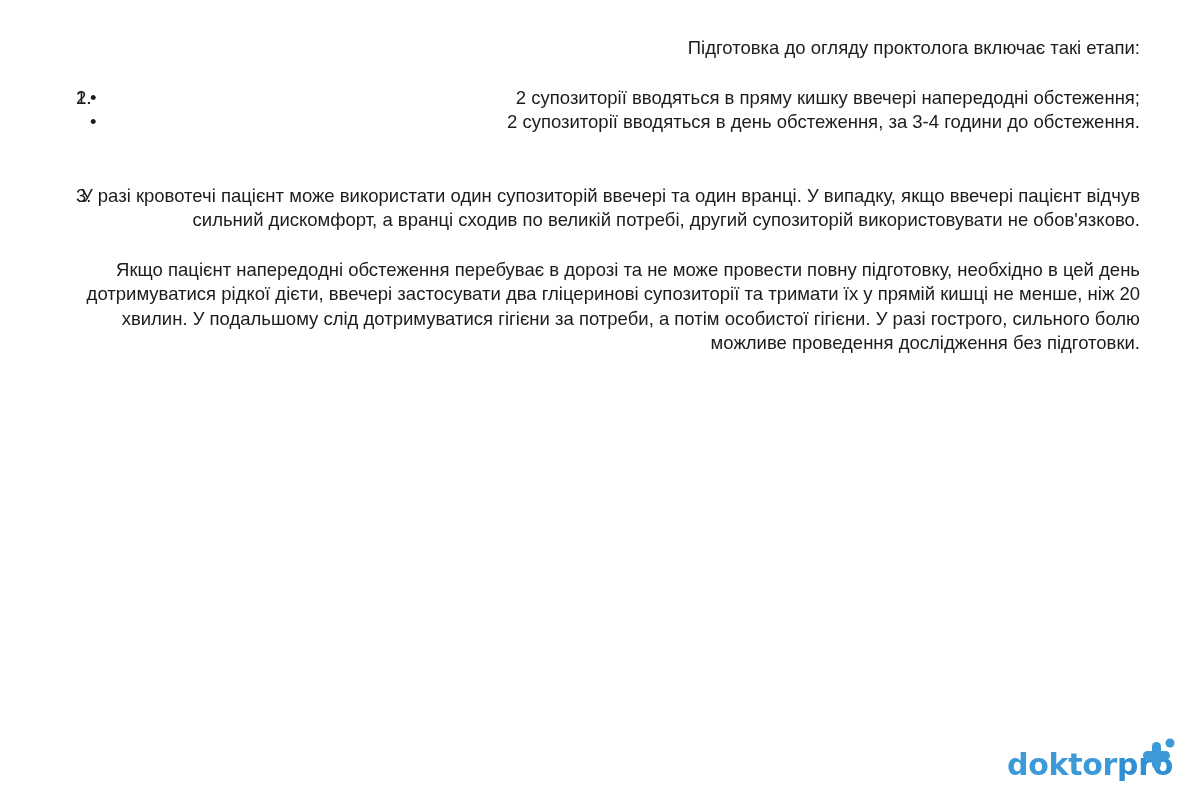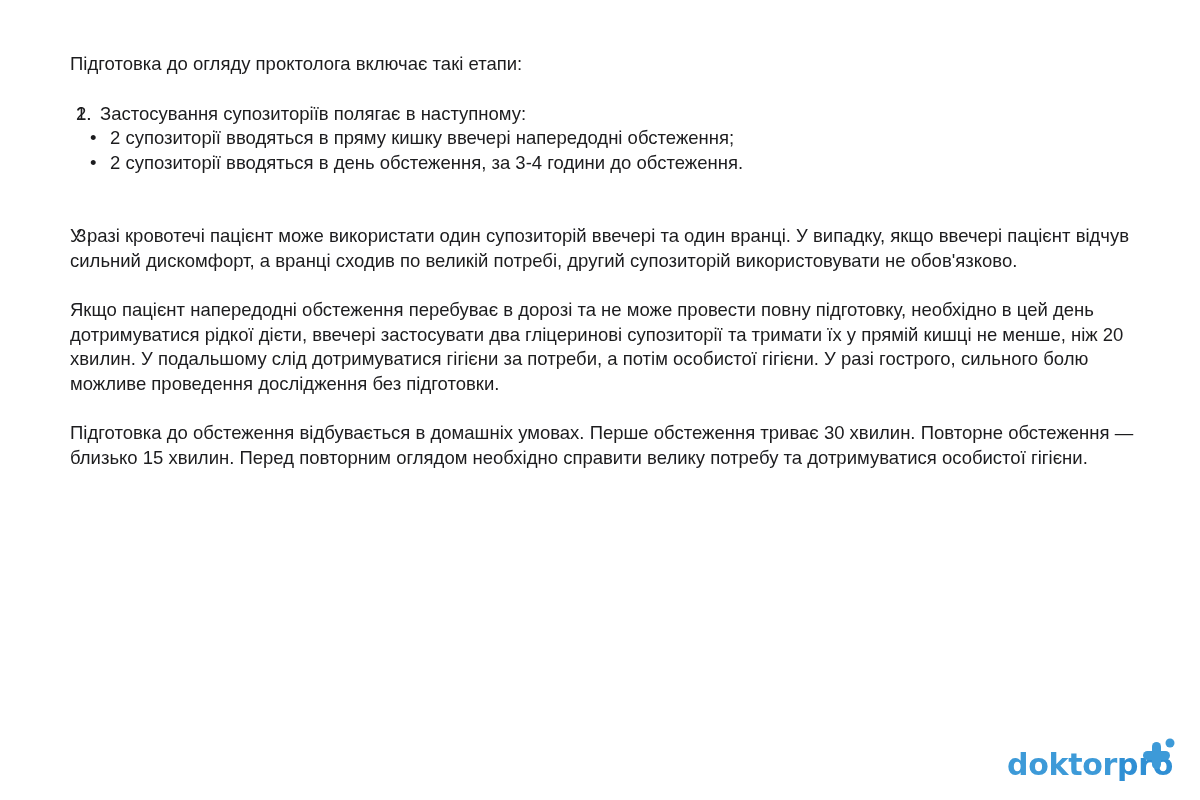--- a/index.html
+++ b/index.html
@@ -13,22 +13,23 @@
       position: relative;
       overflow: hidden;
       font-family: "Liberation Sans", sans-serif;
       color: #1c1c1e;
       font-size: 18.5px;
       line-height: 24.5px;
     }
     .content {
       position: absolute;
       left: 70px;
-      top: 52px;
+      top: 36px;
       width: 1070px;
+      text-align: right;
     }
     p {
       margin: 0;
     }
     .intro {
       margin-bottom: 25px;
     }
     .steps {
       list-style: none;
       margin: 0;
@@ -97,40 +98,38 @@
 
 <div class="content">
   <p class="intro">Підготовка до огляду проктолога включає такі етапи:</p>
 
   <ol class="steps">
     <li class="step step-1">
       <span class="step-num">1.</span>
     </li>
     <li class="step step-2">
       <span class="step-num">2.</span>
-      <span>Застосування супозиторіїв полягає в наступному:</span>
       <ul class="sublist">
         <li class="sub-item">
           <span class="bullet">•</span>
           <span>2 супозиторії вводяться в пряму кишку ввечері напередодні обстеження;</span>
         </li>
         <li class="sub-item">
           <span class="bullet">•</span>
           <span>2 супозиторії вводяться в день обстеження, за 3-4 години до обстеження.</span>
         </li>
       </ul>
     </li>
     <li class="step step-3">
       <span class="step-num">3.</span>
     </li>
   </ol>
 
   <p class="para">У разі кровотечі пацієнт може використати один супозиторій ввечері та один вранці. У випадку, якщо ввечері пацієнт відчув сильний дискомфорт, а вранці сходив по великій потребі, другий супозиторій використовувати не обов'язково.</p>
   <p class="para">Якщо пацієнт напередодні обстеження перебуває в дорозі та не може провести повну підготовку, необхідно в цей день дотримуватися рідкої дієти, ввечері застосувати два гліцеринові супозиторії та тримати їх у прямій кишці не менше, ніж 20 хвилин. У подальшому слід дотримуватися гігієни за потреби, а потім особистої гігієни. У разі гострого, сильного болю можливе проведення дослідження без підготовки.</p>
-  <p class="para">Підготовка до обстеження відбувається в домашніх умовах. Перше обстеження триває 30 хвилин. Повторне обстеження — близько 15 хвилин. Перед повторним оглядом необхідно справити велику потребу та дотримуватися особистої гігієни.</p>
 </div>
 
 <div class="logo">
   <span class="logo-light">doktor</span><span class="logo-bold">pro</span>
   <svg class="logo-plus" viewBox="0 0 36 36">
     <rect x="11" y="4" width="9" height="27" rx="4.5" fill="#3d9ad8"></rect>
     <rect x="2" y="13" width="27" height="9" rx="4.5" fill="#3d9ad8"></rect>
     <circle cx="29" cy="5" r="4.5" fill="#3d9ad8"></circle>
   </svg>
 </div>

